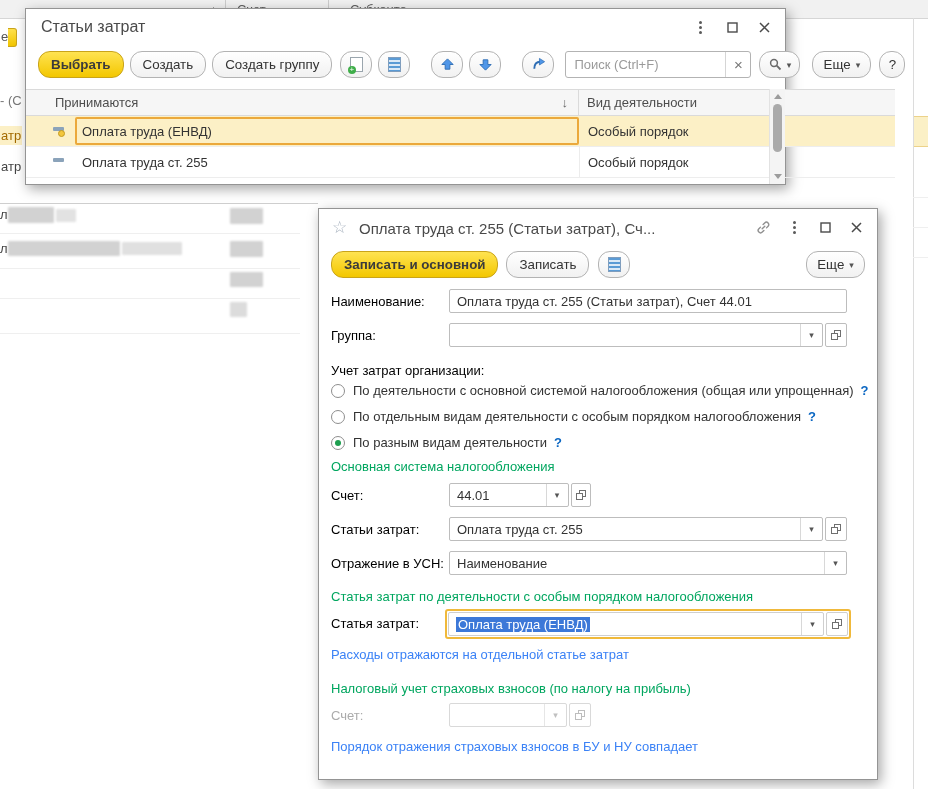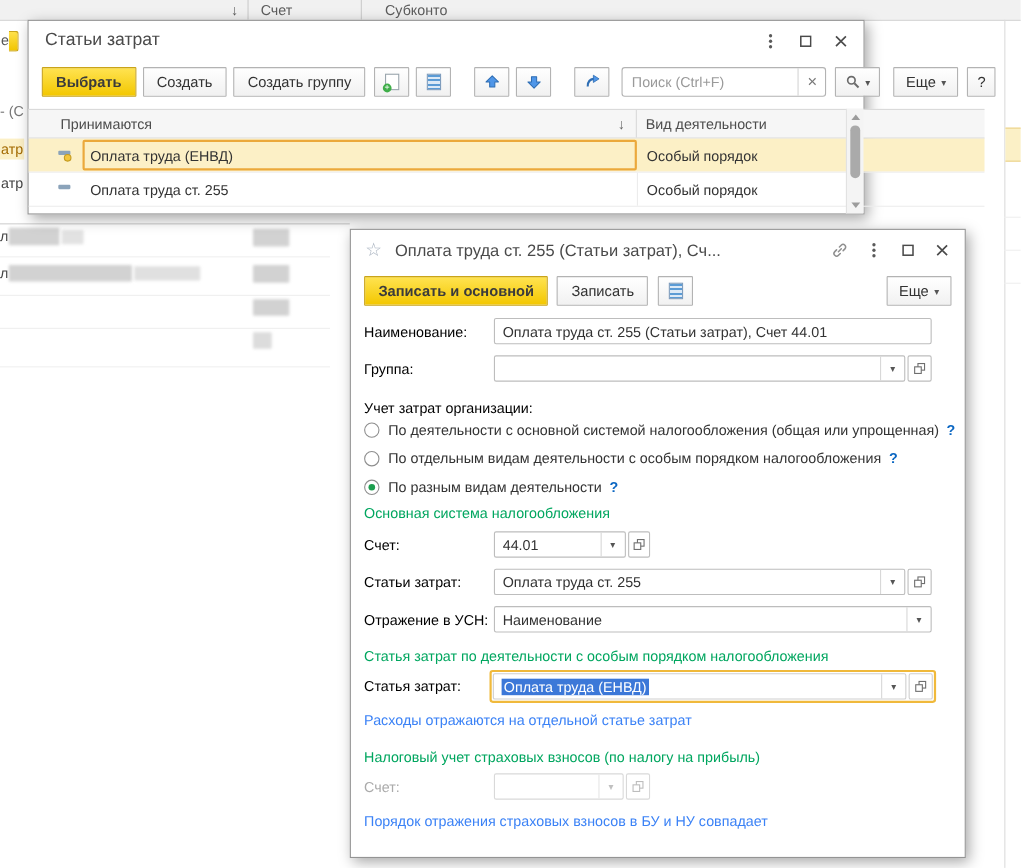--- a/index.html
+++ b/index.html
@@ -22,21 +22,21 @@
 
   
   .window{position:absolute;background:#fff;border:1px solid #949494;box-shadow:3px 4px 12px rgba(0,0,0,.35);box-sizing:border-box}
   .win-title{position:absolute;color:#4a4a4a;white-space:nowrap}
   .win-controls{position:absolute;display:flex;align-items:center}
   .ctrl{display:flex;align-items:center;justify-content:center;width:18px;height:18px;cursor:default}
   .kebab{display:flex;flex-direction:column;gap:2px;align-items:center}
   .kebab i{width:3px;height:3px;border-radius:50%;background:#5a5a5a}
 
   
-  .btn{height:27px;box-sizing:border-box;border:1px solid #b3b3b3;border-radius:1px;
+  .btn{height:27px;box-sizing:border-box;border:1px solid #b3b3b3;border-radius:12px;
        background:linear-gradient(#ffffff,#f1f1f1);display:flex;align-items:center;justify-content:center;
        padding:0 12px;color:#333;white-space:nowrap}
   .btn-primary{background:linear-gradient(#ffe351,#f3c700);border-color:#c9a41a;font-weight:bold;color:#3b3b3b}
   .btn-icon{width:32px;padding:0}
   .btn .more-arr{font-size:9px;color:#555;margin-left:5px}
 
   
   .field{display:flex;align-items:stretch;height:24px;border:1px solid #bdbdbd;border-radius:2px;background:#fff;box-sizing:border-box}
   .field .val{flex:1;display:flex;align-items:center;padding:0 7px;white-space:nowrap;overflow:hidden}
   .field .dd{width:21px;border-left:1px solid #d8d8d8;display:flex;align-items:center;justify-content:center;color:#555;font-size:9px}
@@ -120,21 +120,21 @@
 <span class="bg-frag" style="left:0;top:241px;color:#444">л</span>
 <div class="redact" style="left:8px;top:241px;width:112px;height:15px"></div>
 <div class="redact" style="left:122px;top:242px;width:60px;height:13px;background:#e0e0e0"></div>
 <div class="redact" style="left:230px;top:241px;width:33px;height:16px"></div>
 <div class="hline" style="left:0;top:268px;width:300px"></div>
 <div class="redact" style="left:230px;top:272px;width:33px;height:15px"></div>
 <div class="hline" style="left:0;top:298px;width:300px"></div>
 <div class="redact" style="left:230px;top:302px;width:17px;height:15px;background:#dcdcdc"></div>
 <div class="hline" style="left:0;top:333px;width:300px"></div>
 
-<div class="window" style="left:25px;top:18px;width:761px;height:177px">
+<div class="window" style="left:25px;top:8px;width:761px;height:177px">
   <div class="win-title" style="left:15px;top:9px;font-size:16px">Статьи затрат</div>
 
   <div class="win-controls" style="top:9px;right:12px;gap:14px">
     <span class="ctrl kebab">
         <i></i>
         <i></i>
         <i></i>
       </span>
     <span class="ctrl">
       <svg width="11" height="11" viewBox="0 0 11 11">

